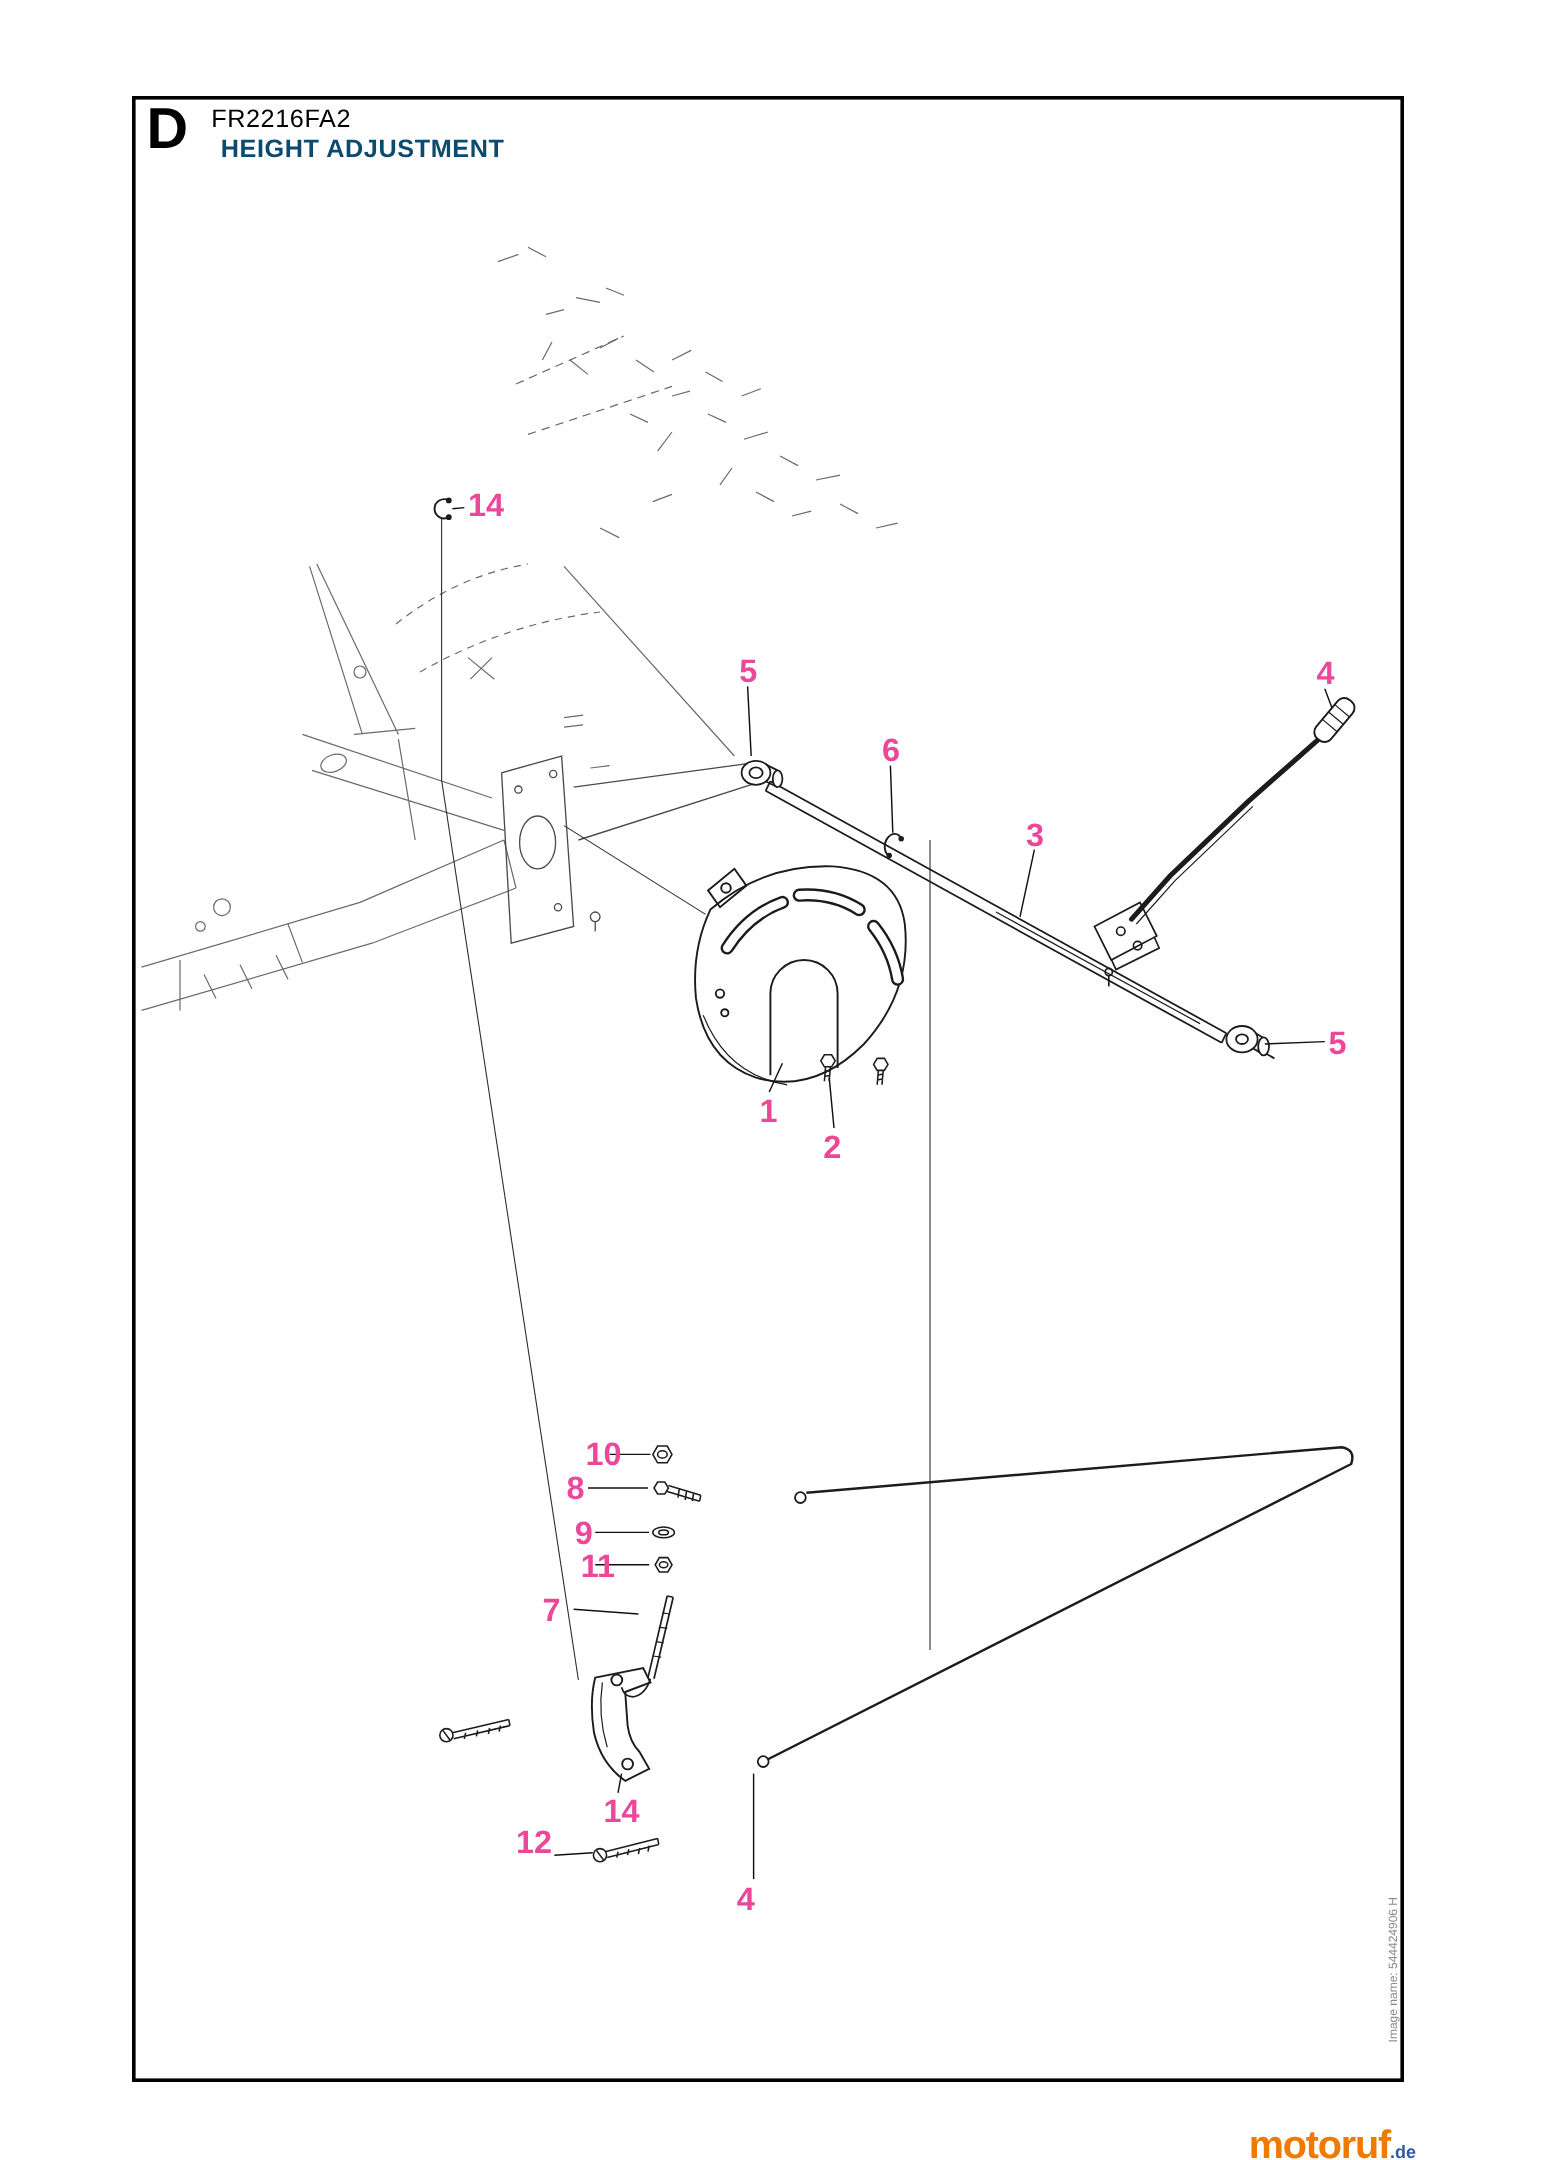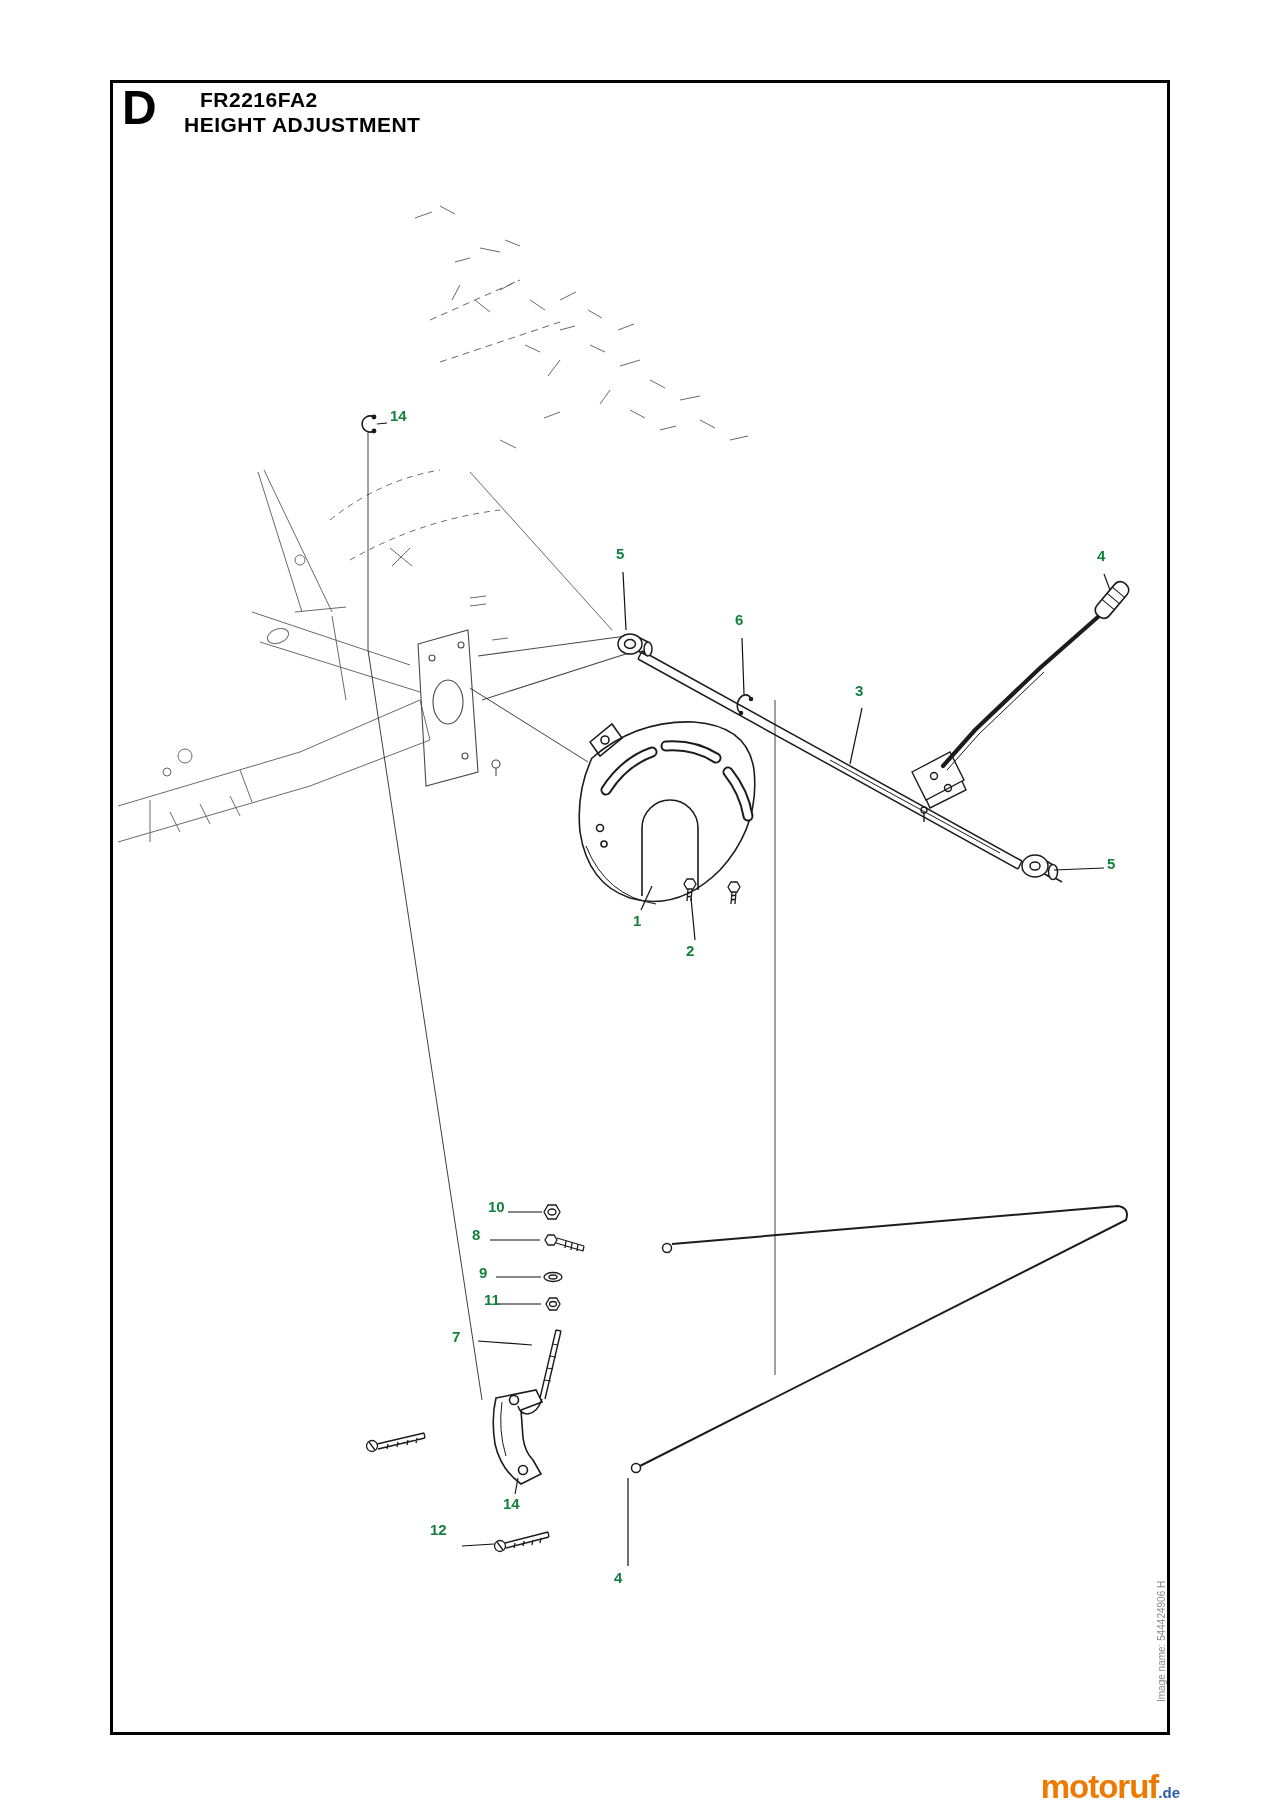--- a/index.html
+++ b/index.html
@@ -13,31 +13,31 @@
   .border-frame{
     position:absolute;left:110px;top:80px;width:1060px;height:1655px;
     border:3px solid #000;
     box-sizing:border-box;
   }
   .section-letter{
     position:absolute;left:122px;top:84px;
     font-size:48px;font-weight:bold;color:#000;line-height:1;
   }
   .model{
-    position:absolute;left:200px;top:88px;
-    font-size:21px;font-weight:bold;color:#000;letter-spacing:.5px;text-align:center;
+    position:absolute;left:176px;top:88px;
+    font-size:21px;font-weight:normal;color:#000;letter-spacing:.5px;text-align:center;
   }
   .title{
     position:absolute;left:184px;top:113px;
-    font-size:21px;font-weight:bold;color:#000000;letter-spacing:.5px;
+    font-size:21px;font-weight:bold;color:#0c4a6e;letter-spacing:.5px;
   }
   .diagram-svg{position:absolute;left:0;top:0;}
   .callout{
     position:absolute;
-    font-size:15px;font-weight:bold;color:#15803d;line-height:1;
+    font-size:27px;font-weight:bold;color:#ec4899;line-height:1;
   }
   .image-name{
     position:absolute;left:1156px;top:1702px;
     transform:rotate(-90deg);transform-origin:left top;
     font-size:10px;color:#8a8a8a;white-space:nowrap;
   }
   .logo{
     position:absolute;right:104px;top:1744px;
     white-space:nowrap;text-decoration:none;margin-top:24px;
   }

